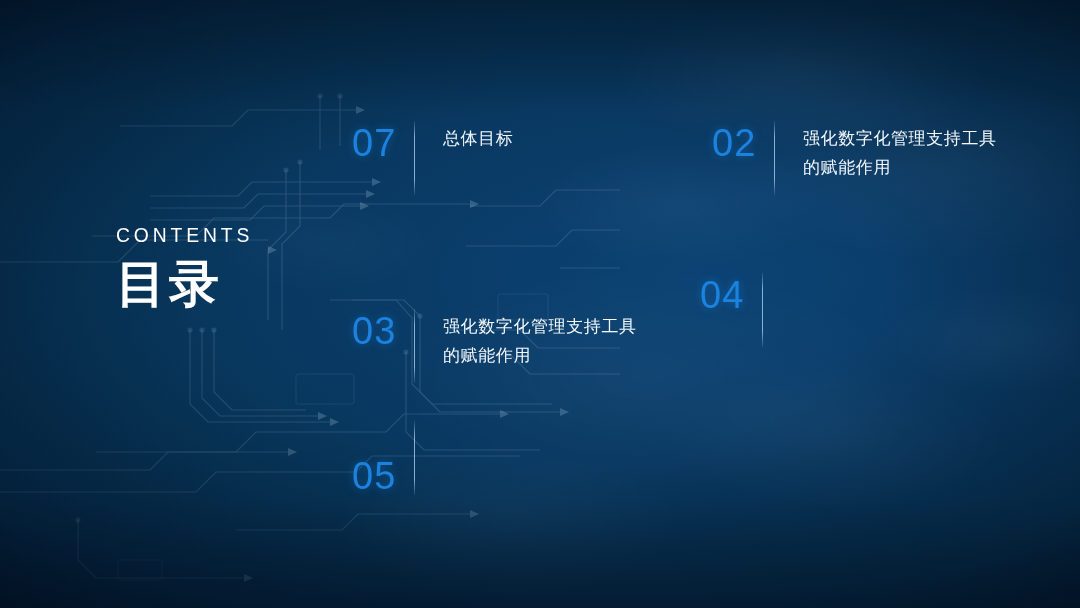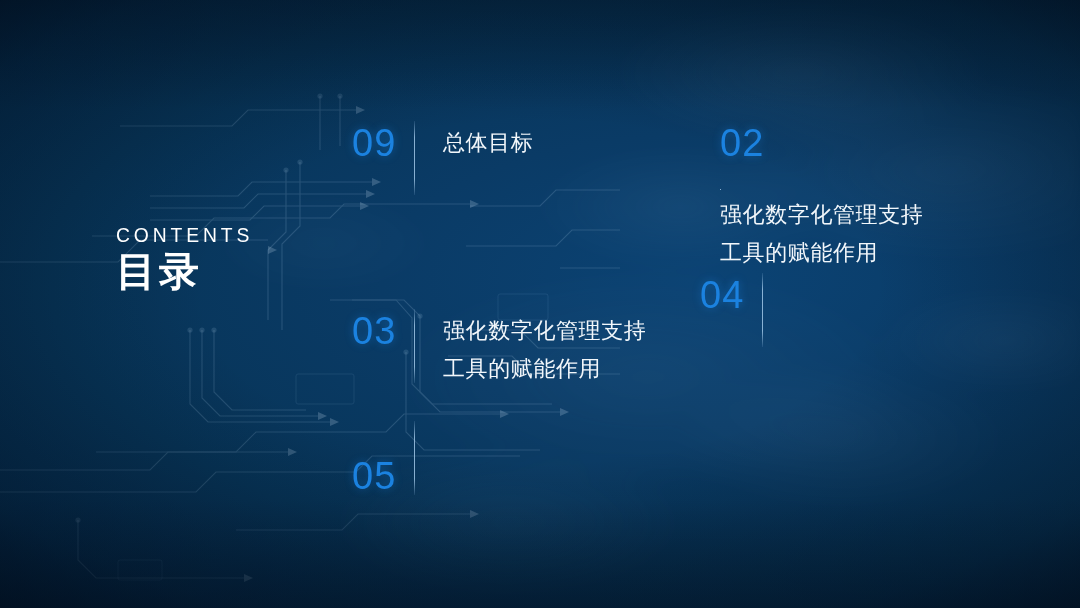--- a/index.html
+++ b/index.html
@@ -63,22 +63,22 @@
     font-size: 21px;
     letter-spacing: 4.2px;
     color: #ffffff;
     font-weight: 400;
     line-height: 1;
     transform: scaleX(.92);
     transform-origin: left center;
     white-space: nowrap;
   }
   .heading .title {
-    margin-top: 5px;
-    font-size: 40px;
+    margin-top: 13px;
+    font-size: 50px;
     font-weight: 700;
     color: #ffffff;
     line-height: 1.06;
     letter-spacing: 3px;
     font-family: "Liberation Sans", "DejaVu Sans", sans-serif;
     white-space: nowrap;
   }
 
   
   .toc {
@@ -108,31 +108,31 @@
   }
   .toc-item .rule {
     flex: 0 0 1px;
     width: 1px;
     height: 74px;
     background: linear-gradient(180deg, rgba(150,195,235,.12) 0%, rgba(168,206,238,.80) 22%, rgba(168,206,238,.80) 78%, rgba(150,195,235,.12) 100%);
     margin-right: 28px;
     margin-top: 3px;
   }
   .toc-item .label {
-    font-size: 22px;
+    font-size: 17px;
     color: #f2f7fb;
     line-height: 1.72;
     letter-spacing: .6px;
     max-width: 205px;
     padding-top: 6px;
     font-weight: 400;
   }
 
   .pos-1 { left: 0;   top: 0;   }
-  .pos-2 { left: 368px; top: 0; flex-direction: column;   }
+  .pos-2 { left: 360px; top: 0;   }
   .pos-3 { left: 0;   top: 152px; margin-top: 36px; }
   .pos-4 { left: 348px; top: 152px; }
   .pos-5 { left: 0;   top: 300px; align-items: flex-end; }
 </style>
 </head>
 <body>
 
 <div id="slide">
 
   <div class="bg-base"></div>
@@ -204,21 +204,21 @@
   <div class="bg-vignette"></div>
 
   <div class="heading">
     <div class="kicker">CONTENTS</div>
     <div class="title">目录</div>
   </div>
 
   <div class="toc">
 
     <div class="toc-item pos-1">
-      <div class="num">09</div>
+      <div class="num">07</div>
       <div class="rule"></div>
       <div class="label">总体目标</div>
     </div>
 
     <div class="toc-item pos-2">
       <div class="num">02</div>
       <div class="rule"></div>
       <div class="label">强化数字化管理支持工具的赋能作用</div>
     </div>
 

